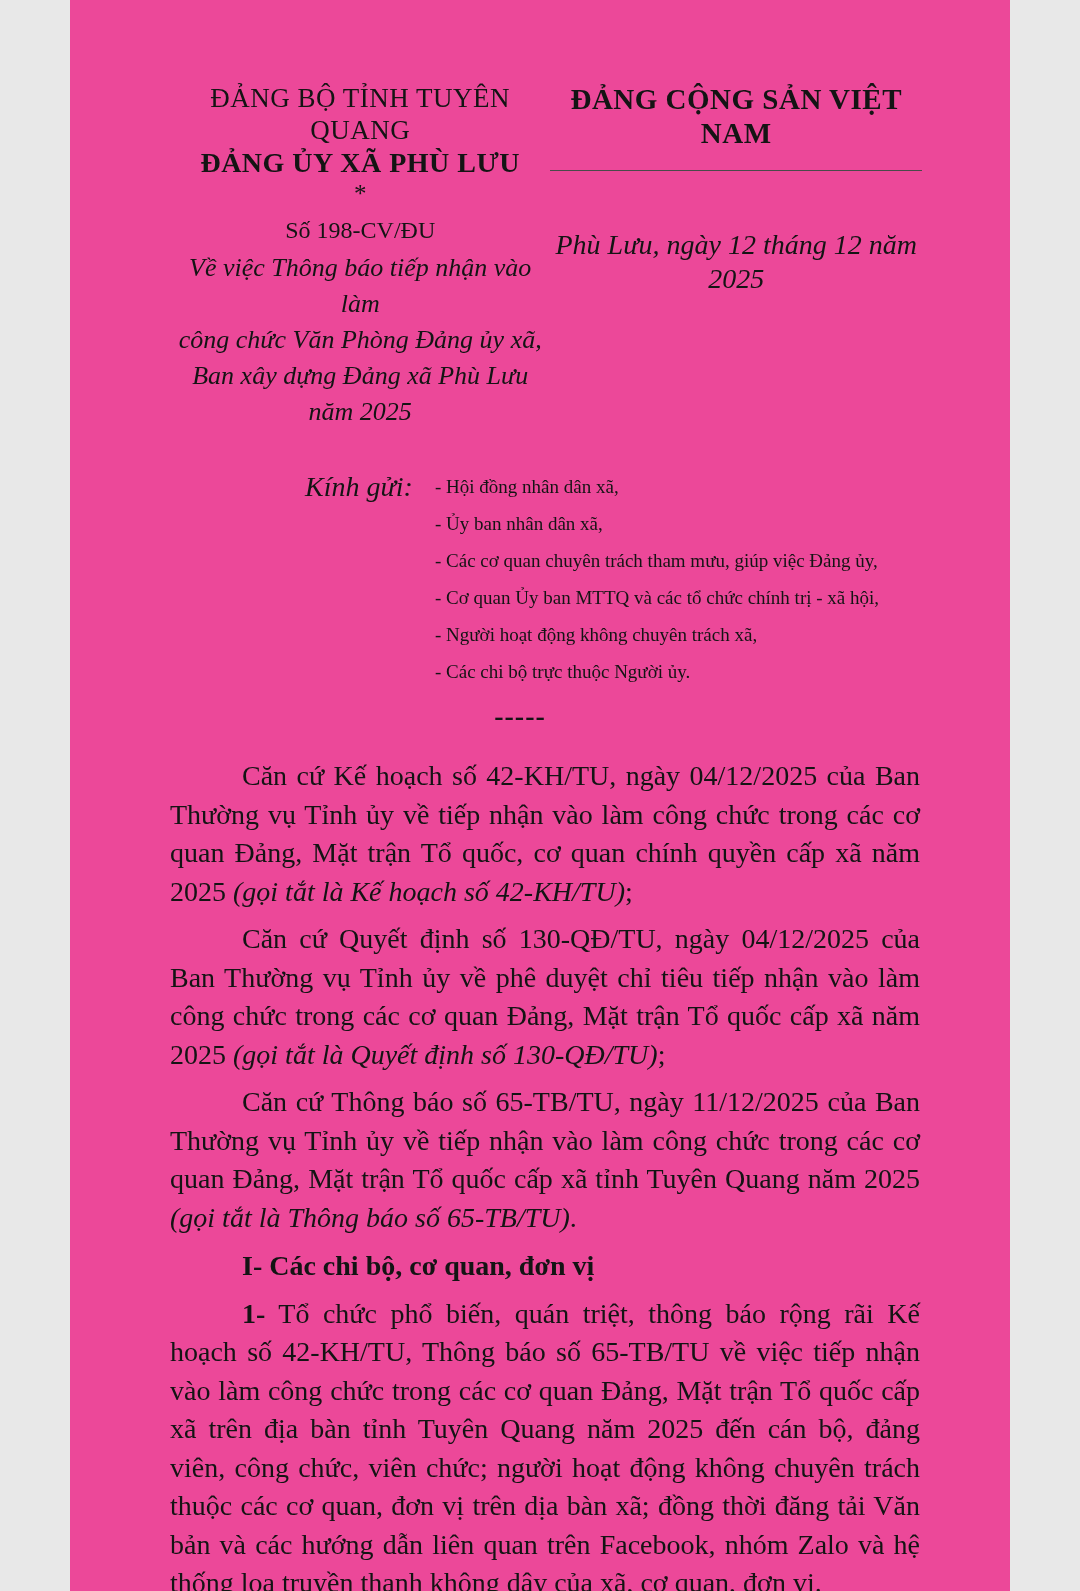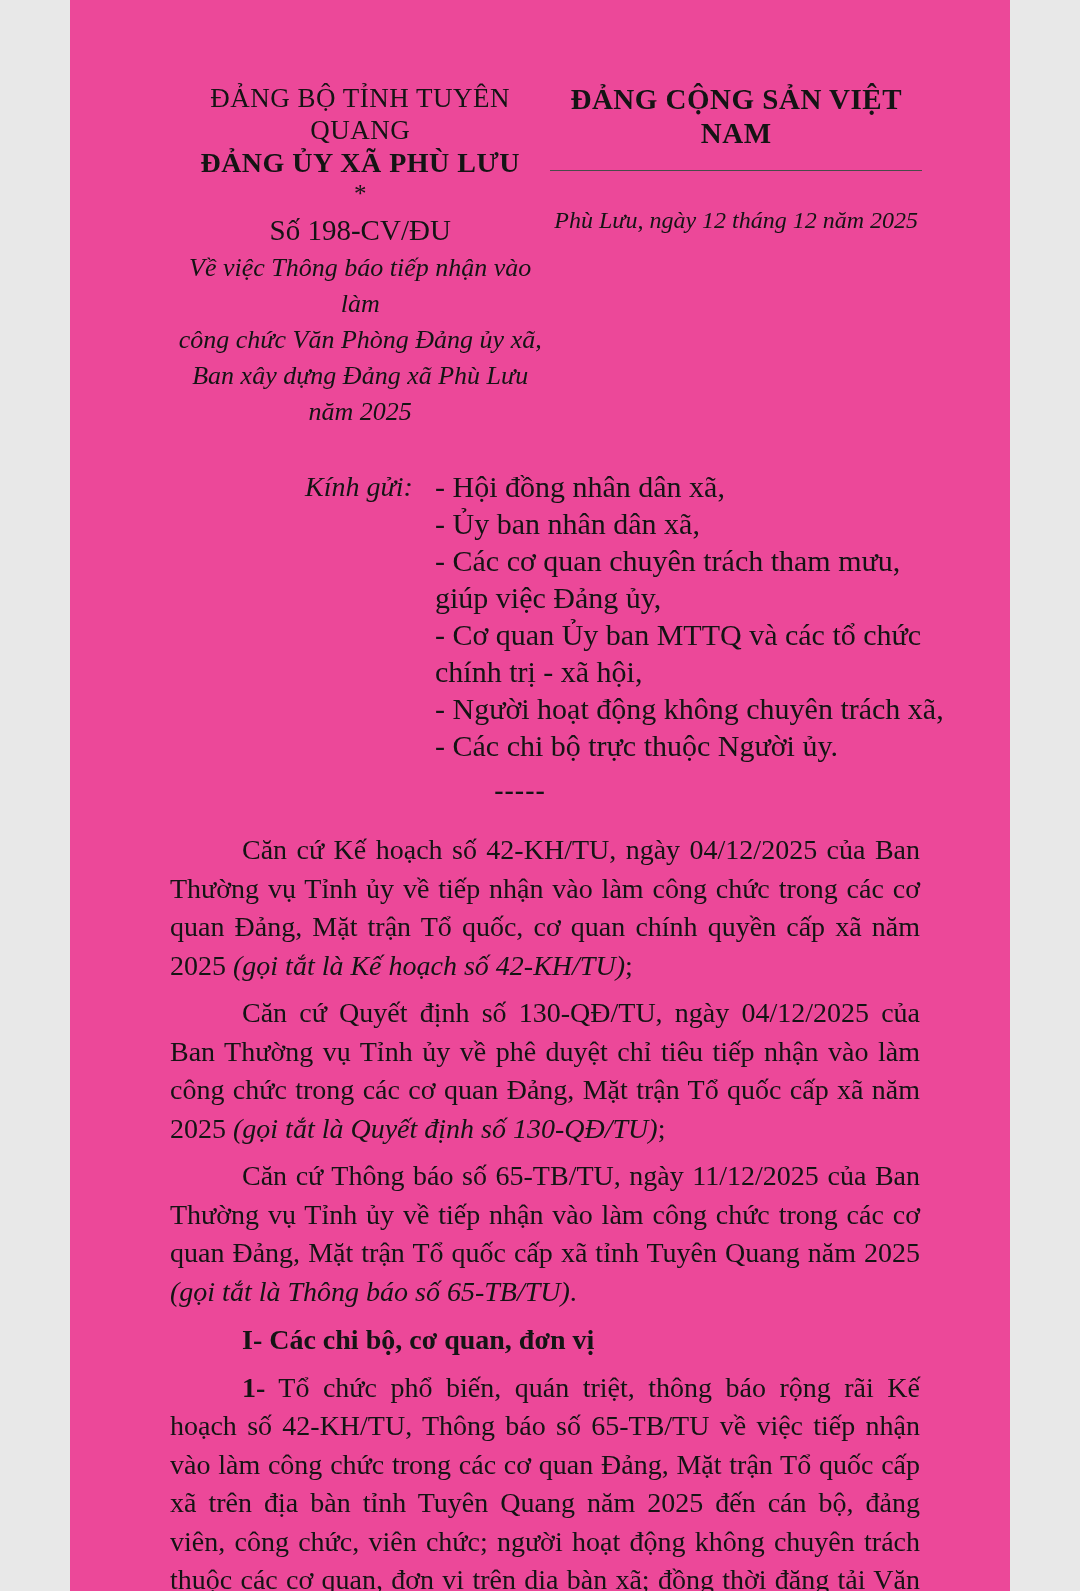--- a/index.html
+++ b/index.html
@@ -19,42 +19,42 @@
     display:flex;
     justify-content:space-between;
     padding:82px 88px 0 100px;
     box-sizing:border-box;
   }
   .header-left{width:430px;text-align:center;}
   .header-right{width:420px;text-align:center;}
   .h-line1{font-size:27px;line-height:32px;letter-spacing:0.5px;}
   .h-line2{font-size:28px;line-height:34px;font-weight:bold;letter-spacing:0.5px;}
   .h-star{font-size:25px;line-height:24px;margin-top:2px;}
-  .h-num{font-size:29px;line-height:32px;margin-top:8px;}
+  .h-num{font-size:24px;line-height:32px;margin-top:8px;}
   .h-sub{font-size:26px;line-height:36px;font-style:italic;}
   .h-sub.first{margin-top:4px;}
   .h-title{
     display:inline-block;
     font-size:29px;line-height:34px;font-weight:bold;letter-spacing:0.5px;
     padding-bottom:20px;
     border-bottom:1.5px solid #4a4a4a;
   }
-  .h-date{font-size:24px;line-height:34px;font-style:italic;margin-top:32px;}
+  .h-date{font-size:28px;line-height:34px;font-style:italic;margin-top:57px;}
   
   .recipients{
     display:flex;
     align-items:flex-start;
     margin:38px 60px 0 235px;
     gap:20px;
   }
   .rec-label{
     flex:0 0 110px;
     font-size:28px;line-height:37px;font-style:italic;
   }
-  .rec-items{font-size:30px;line-height:37px;}
+  .rec-items{font-size:19px;line-height:37px;}
   
   .separator{
     text-align:center;
     font-size:28px;font-weight:bold;letter-spacing:1px;
     margin-top:10px;
     padding-right:40px;
   }
   
   .body-text{
     padding:16px 90px 0 100px;

